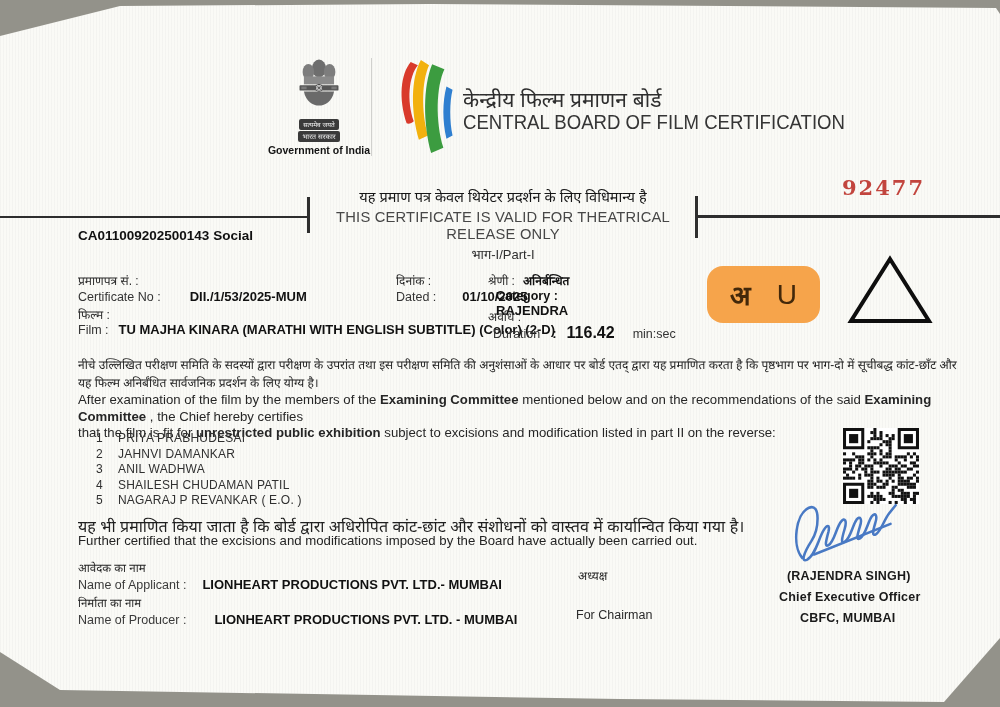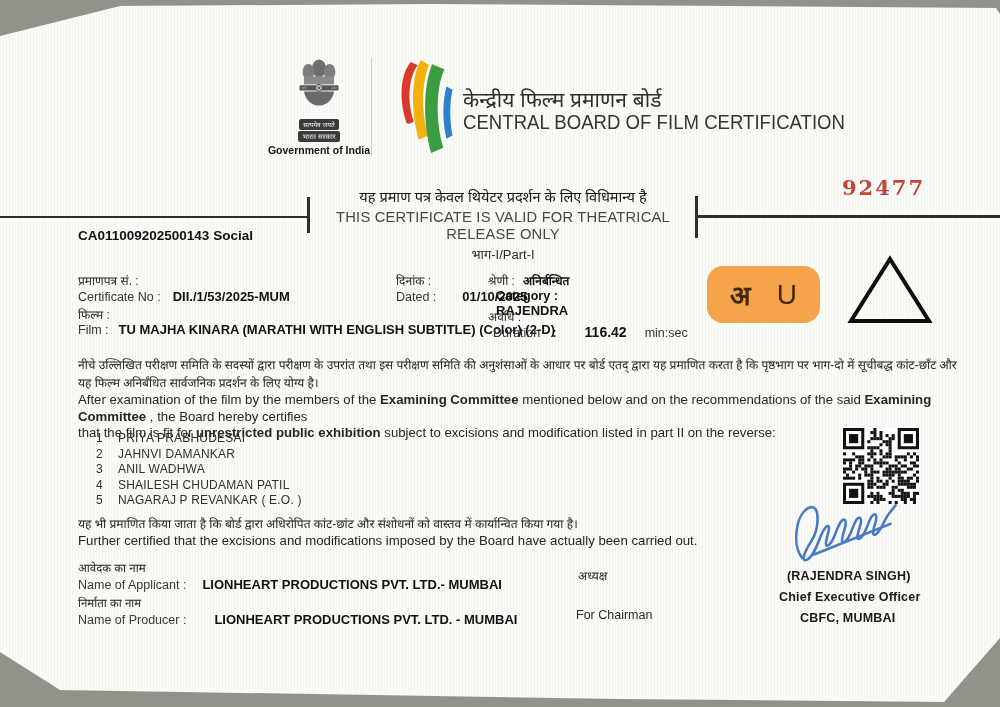--- a/index.html
+++ b/index.html
@@ -84,60 +84,60 @@
 
   <div class="abs" style="left:78px; top:228px; font-size:13.5px; font-weight:700; color:#101010;">CA011009202500143 Social</div>
 
   <div class="abs lbl hi" style="left:78px; top:272px;">प्रमाणपत्र सं.  :</div>
   <div class="abs lbl hi" style="left:396px; top:272px;">दिनांक :</div>
   <div class="abs row" style="left:488px; top:272px;">
     <span class="lbl hi">श्रेणी :</span>
     <span class="val-b" style="font-size:12px; margin-left:8px;">अनिर्बन्धित</span>
   </div>
 
-  <div class="abs row" style="left:78px; top:289px;">
+  <div class="abs row" style="left:78px; top:289px;gap:29px;">
     <span style="font-size:12.5px; color:#333;">Certificate No :</span>
-    <span class="val-b" style="font-size:13px; margin-left:12px;">DII./1/53/2025-MUM</span>
+    <span class="val-b" style="font-size:13px; margin-left:0;">DII./1/53/2025-MUM</span>
   </div>
   <div class="abs row" style="left:396px; top:289px;">
     <span style="font-size:12.5px; color:#333;">Dated  :</span>
     <span class="val-b" style="font-size:13px; margin-left:26px;">01/10/2025</span>
   </div>
   <div class="abs row" style="left:488px; top:289px;flex-direction:column;">
     <span class="val-b" style="font-size:12.5px;">Category  :</span>
     <span class="val-b" style="font-size:13px; margin-left:8px;">RAJENDRA</span>
   </div>
 
   <div class="abs lbl hi" style="left:78px; top:306px;">फिल्म :</div>
   <div class="abs row" style="left:78px; top:322px;">
     <span style="font-size:12.5px; color:#333;">Film :</span>
     <span class="val-b nowrap" style="font-size:13px; margin-left:10px;">TU MAJHA KINARA  (MARATHI WITH ENGLISH SUBTITLE) (Color) (2-D)</span>
   </div>
 
   <div class="abs lbl hi" style="left:488px; top:308px;">अवधि  :</div>
   <div class="abs row" style="left:493px; top:324px;">
     <span style="font-size:12.5px; color:#333;">Duration</span>
     <span class="val-b" style="font-size:13px; margin-left:12px;">:</span>
-    <span class="val-b" style="font-size:14px; margin-left:28px;text-align:center;">116.42</span>
+    <span class="val-b" style="font-size:16px; margin-left:10px;text-align:center;">116.42</span>
     <span style="font-size:12.5px; color:#333; margin-left:18px;">min:sec</span>
   </div>
 
   <div class="abs badge" style="left:707px; top:266px; width:113px; height:57px;">
     <span style="font-size:27px; font-weight:600;">अ</span>
     <span style="font-size:28px;">U</span>
   </div>
   <svg class="abs" style="left:846px; top:253px;" width="88" height="74" viewBox="0 0 88 74">
     <polygon points="44,6 83,68 5,68" fill="none" stroke="#0e0e0e" stroke-width="4"></polygon>
   </svg>
 
   <div class="abs hi nowrap" style="left:78px; top:356px; width:880px; font-size:12px; overflow:hidden;">नीचे उल्लिखित परीक्षण समिति  के सदस्यों द्वारा परीक्षण के उपरांत तथा इस परीक्षण समिति की अनुशंसाओं के आधार पर बोर्ड एतद् द्वारा यह प्रमाणित करता है  कि पृष्ठभाग पर भाग-दो  में सूचीबद्ध कांट-छाँट और संशोधनों के पश्चात</div>
   <div class="abs hi" style="left:78px; top:374px; font-size:12px;">यह फिल्म अनिर्बंधित सार्वजनिक प्रदर्शन के लिए योग्य है।</div>
 
   <div class="abs" style="left:78px; top:392px; width:888px; font-size:13.2px; line-height:16.5px; color:#262626;">
-    <span>After examination of the film by the members of the </span><b>Examining Committee</b><span> mentioned below and on the recommendations of the said </span><b>Examining Committee</b><span> , the Board hereby certifies</span><br>
+    <span>After examination of the film by the members of the </span><b>Examining Committee</b><span> mentioned below and on the recommendations of the said </span><b>Examining Committee</b><span> , the Chief hereby certifies</span><br>
     <span>that the film is fit for </span><b>unrestricted public exhibition</b><span> subject to excisions and modification listed in part II on the reverse:</span>
   </div>
 
   <div class="abs" style="left:78px; top:431px;">
     <div class="member-row">
       <span class="member-num">1</span>
       <span>PRIYA PRABHUDESAI</span>
     </div>
     <div class="member-row">
       <span class="member-num">2</span>
@@ -376,21 +376,21 @@
         <rect x="23" y="23" width="1" height="1"></rect>
         <rect x="9" y="24" width="1" height="1"></rect>
         <rect x="11" y="24" width="1" height="1"></rect>
         <rect x="15" y="24" width="1" height="1"></rect>
         <rect x="17" y="24" width="1" height="1"></rect>
         <rect x="20" y="24" width="1" height="1"></rect>
         <rect x="23" y="24" width="1" height="1"></rect>
       </g>
   </svg>
 
-  <div class="abs hi" style="left:78px; top:515px; font-size:12px;">यह भी प्रमाणित किया जाता है कि बोर्ड द्वारा अधिरोपित कांट-छांट और संशोधनों  को वास्तव में कार्यान्वित किया गया है।</div>
+  <div class="abs hi" style="left:78px; top:515px; font-size:16px;">यह भी प्रमाणित किया जाता है कि बोर्ड द्वारा अधिरोपित कांट-छांट और संशोधनों  को वास्तव में कार्यान्वित किया गया है।</div>
   <div class="abs" style="left:78px; top:533px; font-size:13.2px; color:#242424;">Further certified that the excisions and modifications imposed by the Board have actually been carried out.</div>
 
   <svg class="abs" style="left:780px; top:495px;" width="148" height="68" viewBox="0 0 150 80">
     <g fill="none" stroke="#3a6fc0" stroke-width="3" stroke-linecap="round" opacity=".92">
       <path d="M14,74 C2,60 6,22 22,15 C36,9 34,40 25,54 C16,68 12,80 20,76 C30,70 33,52 39,42 C43,35 47,34 45,43 C42,54 40,62 45,59 C52,55 54,38 60,31 C64,26 67,30 64,40 C61,50 59,58 64,55 C71,51 73,36 78,29 C82,24 85,28 82,37 C79,47 77,54 82,51 C89,47 91,32 96,25 C100,20 103,24 100,33 C97,43 96,49 101,46 C107,42 110,30 116,22 L124,12"></path>
       <path d="M28,70 L118,34"></path>
     </g>
   </svg>
 
   <div class="abs hi" style="left:78px; top:560px; font-size:11.5px;">आवेदक का नाम</div>

